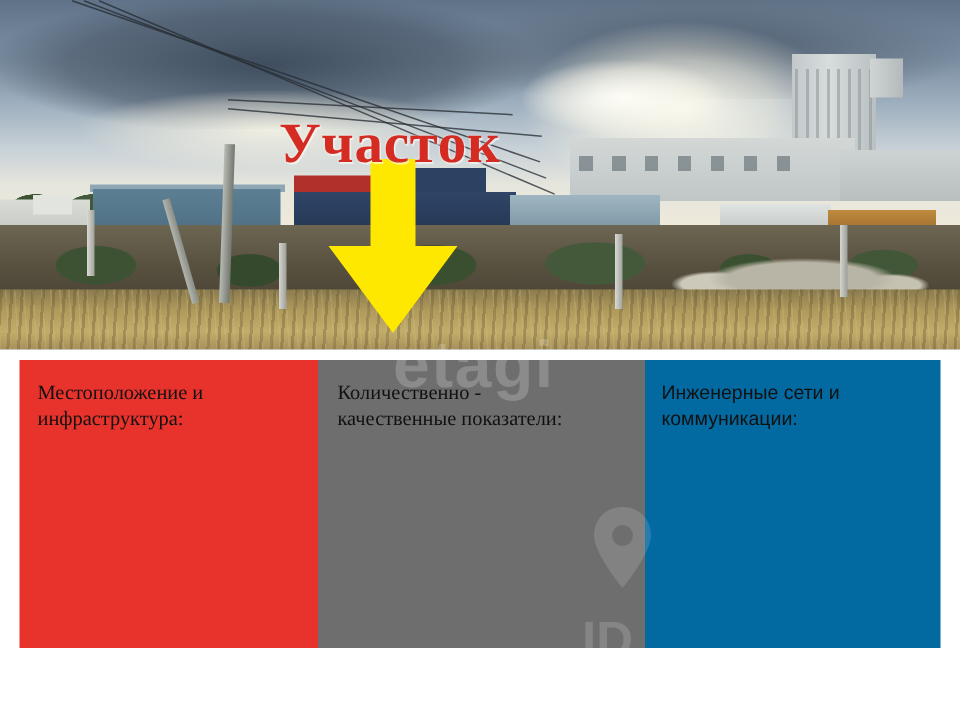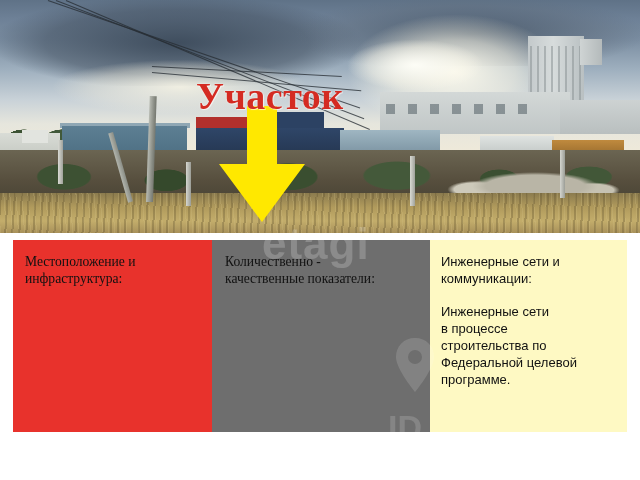--- a/index.html
+++ b/index.html
@@ -182,40 +182,40 @@
     transform-origin:left center;
   }
   .wire.w1{left:48px;top:0px;width:330px;transform:rotate(19deg);}
   .wire.w2{left:56px;top:0px;width:330px;transform:rotate(21deg);}
   .wire.w3{left:66px;top:0px;width:330px;transform:rotate(23deg);}
   .wire.w4{left:152px;top:66px;width:190px;transform:rotate(3deg);}
   .wire.w5{left:152px;top:72px;width:210px;transform:rotate(5deg);}
 
   
   .title{
-    position:absolute;left:196px;top:74px;
+    position:absolute;left:186px;top:74px;
     font-family:"Liberation Serif","DejaVu Serif",serif;
     font-size:38px;font-weight:bold;color:#d42b22;
     letter-spacing:.5px;
     text-shadow:0 0 2px rgba(255,255,255,.75), 1px 1px 0 rgba(255,255,255,.5);
     white-space:nowrap;
   }
 
   
   .arrow{position:absolute;left:205px;top:106px;width:114px;height:118px;}
 
   
   .panels{
     position:absolute;left:13px;top:240px;width:614px;height:192px;
     display:flex;
   }
   .col{position:relative;box-sizing:border-box;overflow:hidden;}
   .col-red{width:199px;background:#e8322c;padding:14px 10px 0 12px;}
   .col-grey{width:218px;background:#6e6e6e;padding:14px 10px 0 13px;}
-  .col-white{width:197px;background:#fef9c3;padding:14px 8px 0 11px;}
+  .col-white{width:197px;background:#0369a1;padding:14px 8px 0 11px;}
 
   .ptext{
     font-family:"Liberation Serif","DejaVu Serif",serif;
     font-size:13.6px;line-height:16.6px;
     color:#111111;white-space:pre-wrap;margin:0;
   }
   .col-white .ptext{font-family:"Liberation Sans","DejaVu Sans",sans-serif;font-size:13px;line-height:16.8px;}
 
   
   .wm{position:absolute;pointer-events:none;}
@@ -297,26 +297,20 @@
     </div>
 
     <div class="col col-grey">
       <div class="ptext">Количественно -
 качественные показатели:</div>
     </div>
 
     <div class="col col-white">
       <div class="ptext">Инженерные сети и
 коммуникации:</div>
-      <div class="ptext">
-Инженерные сети
-в процессе
-строительства по
-Федеральной целевой
-программе.</div>
     </div>
 
   </div>
 
   <div class="wm wm-etagi">etagi</div>
   <svg class="wm wm-pin" viewBox="0 0 46 58">
     <path d="M23 2 C12 2 4 10 4 21 C4 33 23 56 23 56 C23 56 42 33 42 21 C42 10 34 2 23 2 Z" fill="#ffffff"></path>
     <circle cx="23" cy="21" r="7" fill="#6e6e6e"></circle>
   </svg>
   <div class="wm wm-id">ID</div>

